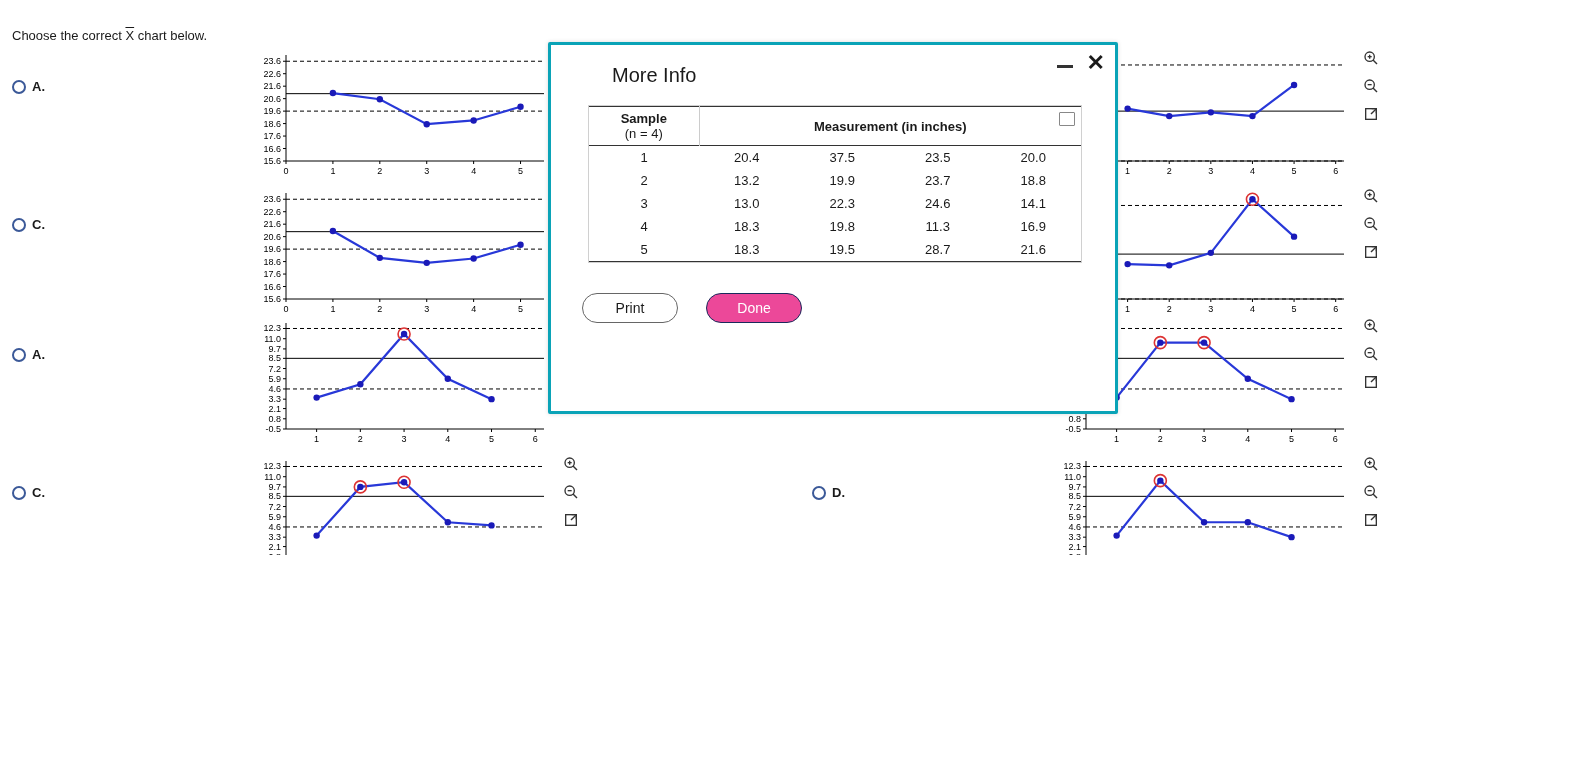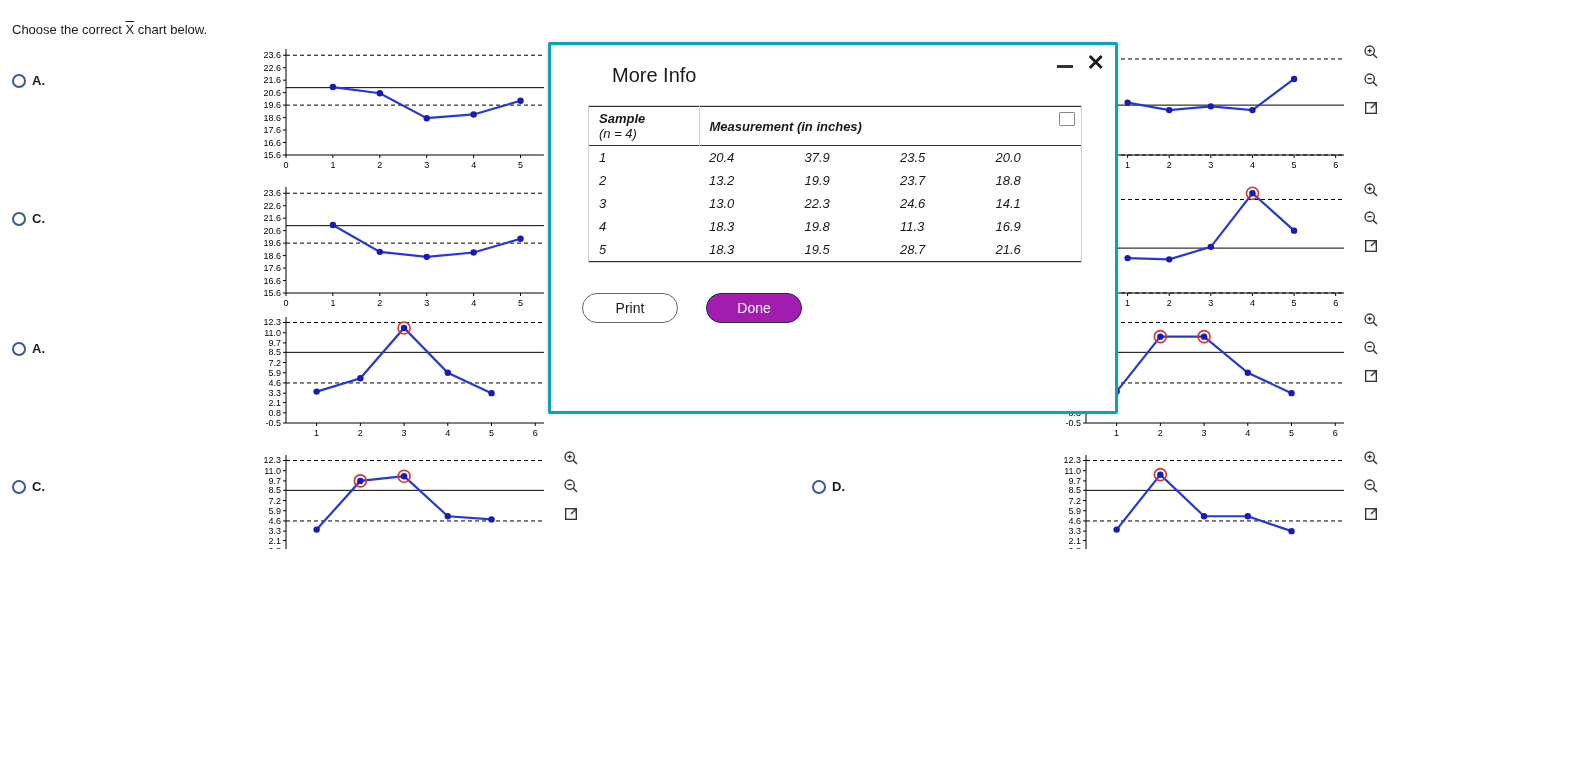--- a/index.html
+++ b/index.html
@@ -1,17 +1,17 @@
 <!DOCTYPE html>
 <html><head>
 <meta charset="utf-8">
 <style>
   * { box-sizing: border-box; margin: 0; padding: 0; }
   body { font-family: Arial, Helvetica, sans-serif; font-size: 13px; color: #1a1a1a; width: 1584px; height: 780px; overflow: hidden; position: relative; background: #fff; }
-  .page { padding: 20px 12px; }
+  .page { padding: 26px 12px; }
   .section-head { font-size: 13px; margin: 2px 0 6px 0; }
   .overline { text-decoration: overline; }
   .qgrid { display: grid; grid-template-columns: 1fr 1fr; column-gap: 40px; row-gap: 8px; }
   .opt-row { display: flex; align-items: flex-start; gap: 10px; }
   .radio-wrap { display: flex; align-items: center; gap: 6px; width: 48px; flex: 0 0 48px; padding-top: 30px; }
   .radio { width: 14px; height: 14px; border: 2px solid #3b5998; border-radius: 50%; display: inline-block; }
   .radio-label { font-weight: bold; font-size: 13px; }
   .chart-block { display: flex; align-items: flex-start; gap: 12px; }
   .chart-tools { display: flex; flex-direction: column; gap: 10px; padding-top: 0; }
   .tool-ic { width: 18px; height: 18px; display: flex; align-items: center; justify-content: center; font-size: 15px; color: #333; cursor: pointer; }
@@ -19,29 +19,29 @@
   
   .modal { position: absolute; left: 548px; top: 42px; width: 570px; height: 372px; background: #fff; border: 3px solid #0aa3b7; border-radius: 2px; box-shadow: 0 0 4px rgba(0,0,0,.15); padding: 1px; display: flex; flex-direction: column; }
   .modal-inner { flex: 1; padding: 18px 26px 14px 30px; display: flex; flex-direction: column; }
   .modal-title { font-size: 20px; font-weight: 400; margin-bottom: 18px; margin-left: 30px; }
   .modal-ctrls { position: absolute; right: 10px; top: 10px; display: flex; gap: 14px; align-items: center; }
   .min-ic { width: 16px; height: 3px; background: #333; display: inline-block; margin-top: 6px; }
   .close-ic { font-size: 22px; font-weight: bold; cursor: pointer; line-height: 16px; }
   .tbl-wrap { border: 1px solid #d0d0d0; padding: 0; background: #fff; position: relative; margin: 0 6px; }
   .tbl-wrap::after { content:""; position:absolute; right: 6px; top: 6px; width: 14px; height: 12px; border: 1px solid #888; border-radius:1px; }
   .tbl-wrap table { width: 100%; border-collapse: collapse; font-size: 13px; }
-  .tbl-wrap th, .tbl-wrap td { padding: 4px 10px; text-align: left; font-style: italic; }
+  .tbl-wrap th, .tbl-wrap td { padding: 4px 10px; text-align: center; }
   .tbl-wrap thead tr { border-bottom: 1px solid #333; }
   .tbl-wrap thead th:first-child { border-right: 1px solid #ccc; width: 110px; }
   .tbl-wrap tbody tr:last-child td { border-bottom: 1px solid #333; }
   .tbl-wrap thead th { font-weight: bold; border-top: 1px solid #333; }
   .mbuttons { display: flex; gap: 28px; justify-content: flex-start; margin-top: 30px; }
   .mbtn { min-width: 96px; padding: 6px 20px; border-radius: 18px; font-size: 14px; text-align: center; cursor: pointer; }
   .mbtn-out { border: 1px solid #666; background: #fff; }
-  .mbtn-fill { background: #a21caf; color: #fff; border: 1px solid #1a2a5c; }
+  .mbtn-fill { background: #ec4899; color: #fff; border: 1px solid #1a2a5c; }
   .cut { overflow: hidden; }
   svg { display: block; }
 </style>
 </head>
 <body>
 
 <div class="page">
 
   <div class="section-head">
     <span>Choose the correct </span><span class="overline">X</span><span> chart below.</span>
@@ -723,21 +723,21 @@
               <div>Sample</div>
               <div style="font-weight:normal">(n = 4)</div>
             </th>
             <th colspan="4">Measurement (in inches)</th>
           </tr>
         </thead>
         <tbody id="mtbody">
             <tr>
               <td>1</td>
               <td>20.4</td>
-              <td>37.9</td>
+              <td>37.5</td>
               <td>23.5</td>
               <td>20.0</td>
             </tr>
             <tr>
               <td>2</td>
               <td>13.2</td>
               <td>19.9</td>
               <td>23.7</td>
               <td>18.8</td>
             </tr>

